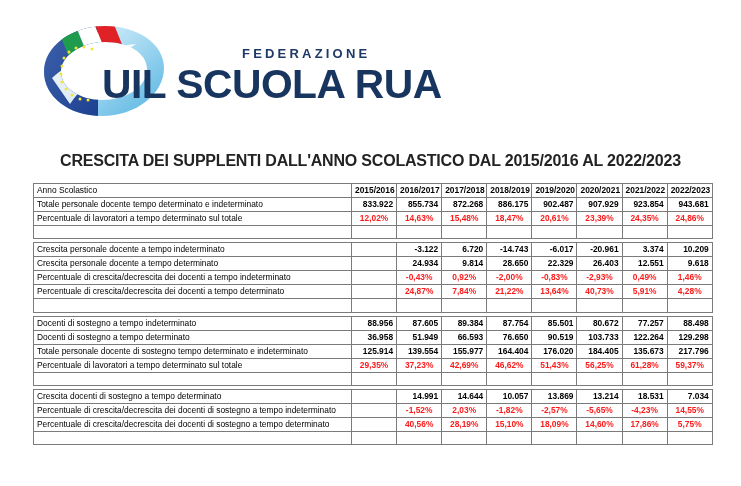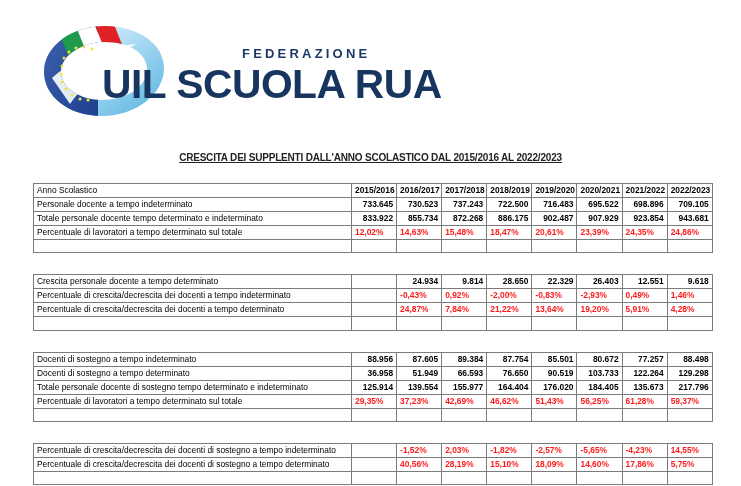--- a/index.html
+++ b/index.html
@@ -40,49 +40,48 @@
     white-space:nowrap;
     transform:scaleX(1.02);
     transform-origin:left center;
   }
 
   
   #doc-title{
     position:absolute; left:0; top:152px; width:741px;
     text-align:center;
     font-family:"Liberation Sans", sans-serif;
-    font-size:10px; font-weight:bold; color:#232323;
+    font-size:16px; font-weight:bold; color:#232323;
     letter-spacing:-0.2px;
-    text-decoration:underline;
   }
 
   
   #sheet{
     position:absolute; left:33px; top:183px; width:679px;
   }
   table.block{
     border-collapse:collapse;
     table-layout:fixed;
     width:679px;
-    margin:0 0 21px 0;
+    margin:0 0 3px 0;
     font-family:"Liberation Sans", sans-serif;
   }
   table.block td{
     border:1px solid #7b7b7b;
     height:13.3px;
     padding:0 3px;
     font-size:8.4px;
     line-height:13px;
     white-space:nowrap;
     overflow:hidden;
     box-sizing:border-box;
   }
   td.lbl{ text-align:left; color:#000; }
   td.num{ text-align:right; font-weight:bold; color:#000; }
-  td.pct{ text-align:left; font-weight:bold; color:#fc1b1b; }
+  td.pct{ text-align:center; font-weight:bold; color:#fc1b1b; }
   td.hdr{ text-align:left; color:#000; font-weight:bold;}
   tr.spacer td{ height:13.3px; border:1px solid #7b7b7b;}
   col.c-lbl{width:318px;}
   col.c-dat{width:45.1px;}
 </style>
 </head>
 <body>
 
 <div id="header">
   <div id="logo-wrap">
@@ -166,31 +165,20 @@
           <td class="hdr">2015/2016</td>
           <td class="hdr">2016/2017</td>
           <td class="hdr">2017/2018</td>
           <td class="hdr">2018/2019</td>
           <td class="hdr">2019/2020</td>
           <td class="hdr">2020/2021</td>
           <td class="hdr">2021/2022</td>
           <td class="hdr">2022/2023</td>
         </tr>
         <tr>
-          <td class="lbl">Personale docente a tempo indeterminato</td>
-          <td class="num">733.645</td>
-          <td class="num">730.523</td>
-          <td class="num">737.243</td>
-          <td class="num">722.500</td>
-          <td class="num">716.483</td>
-          <td class="num">695.522</td>
-          <td class="num">698.896</td>
-          <td class="num">709.105</td>
-        </tr>
-        <tr>
           <td class="lbl">Totale personale docente tempo determinato e indeterminato</td>
           <td class="num">833.922</td>
           <td class="num">855.734</td>
           <td class="num">872.268</td>
           <td class="num">886.175</td>
           <td class="num">902.487</td>
           <td class="num">907.929</td>
           <td class="num">923.854</td>
           <td class="num">943.681</td>
         </tr>
@@ -225,20 +213,31 @@
         <col class="c-dat">
         <col class="c-dat">
         <col class="c-dat">
         <col class="c-dat">
         <col class="c-dat">
         <col class="c-dat">
         <col class="c-dat">
       </colgroup>
       <tbody>
         <tr>
+          <td class="lbl">Crescita personale docente a tempo indeterminato</td>
+          <td class="num"></td>
+          <td class="num">-3.122</td>
+          <td class="num">6.720</td>
+          <td class="num">-14.743</td>
+          <td class="num">-6.017</td>
+          <td class="num">-20.961</td>
+          <td class="num">3.374</td>
+          <td class="num">10.209</td>
+        </tr>
+        <tr>
           <td class="lbl">Crescita personale docente a tempo determinato</td>
           <td class="num"></td>
           <td class="num">24.934</td>
           <td class="num">9.814</td>
           <td class="num">28.650</td>
           <td class="num">22.329</td>
           <td class="num">26.403</td>
           <td class="num">12.551</td>
           <td class="num">9.618</td>
         </tr>
@@ -253,21 +252,21 @@
           <td class="pct">0,49%</td>
           <td class="pct">1,46%</td>
         </tr>
         <tr>
           <td class="lbl">Percentuale di crescita/decrescita dei docenti a tempo determinato</td>
           <td class="pct"></td>
           <td class="pct">24,87%</td>
           <td class="pct">7,84%</td>
           <td class="pct">21,22%</td>
           <td class="pct">13,64%</td>
-          <td class="pct">19,20%</td>
+          <td class="pct">40,73%</td>
           <td class="pct">5,91%</td>
           <td class="pct">4,28%</td>
         </tr>
         <tr class="spacer">
           <td class="lbl"></td>
           <td class="num"></td>
           <td class="num"></td>
           <td class="num"></td>
           <td class="num"></td>
           <td class="num"></td>
@@ -354,20 +353,31 @@
         <col class="c-dat">
         <col class="c-dat">
         <col class="c-dat">
         <col class="c-dat">
         <col class="c-dat">
         <col class="c-dat">
         <col class="c-dat">
       </colgroup>
       <tbody>
         <tr>
+          <td class="lbl">Crescita docenti di sostegno a tempo determinato</td>
+          <td class="num"></td>
+          <td class="num">14.991</td>
+          <td class="num">14.644</td>
+          <td class="num">10.057</td>
+          <td class="num">13.869</td>
+          <td class="num">13.214</td>
+          <td class="num">18.531</td>
+          <td class="num">7.034</td>
+        </tr>
+        <tr>
           <td class="lbl">Percentuale di crescita/decrescita dei docenti di sostegno a tempo indeterminato</td>
           <td class="pct"></td>
           <td class="pct">-1,52%</td>
           <td class="pct">2,03%</td>
           <td class="pct">-1,82%</td>
           <td class="pct">-2,57%</td>
           <td class="pct">-5,65%</td>
           <td class="pct">-4,23%</td>
           <td class="pct">14,55%</td>
         </tr>

